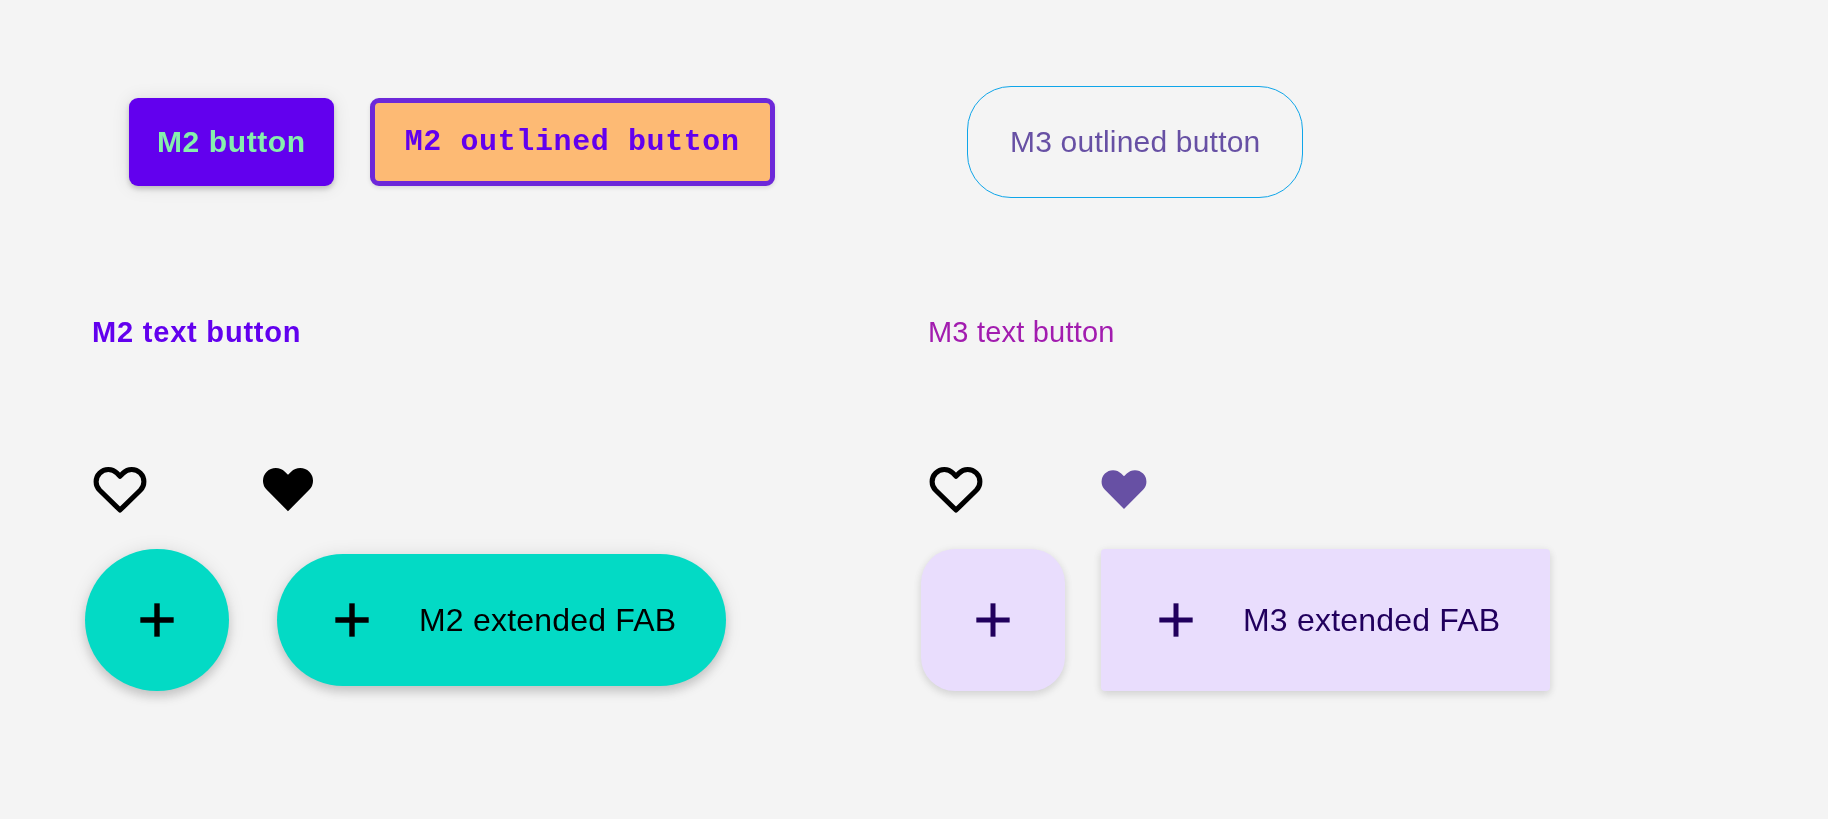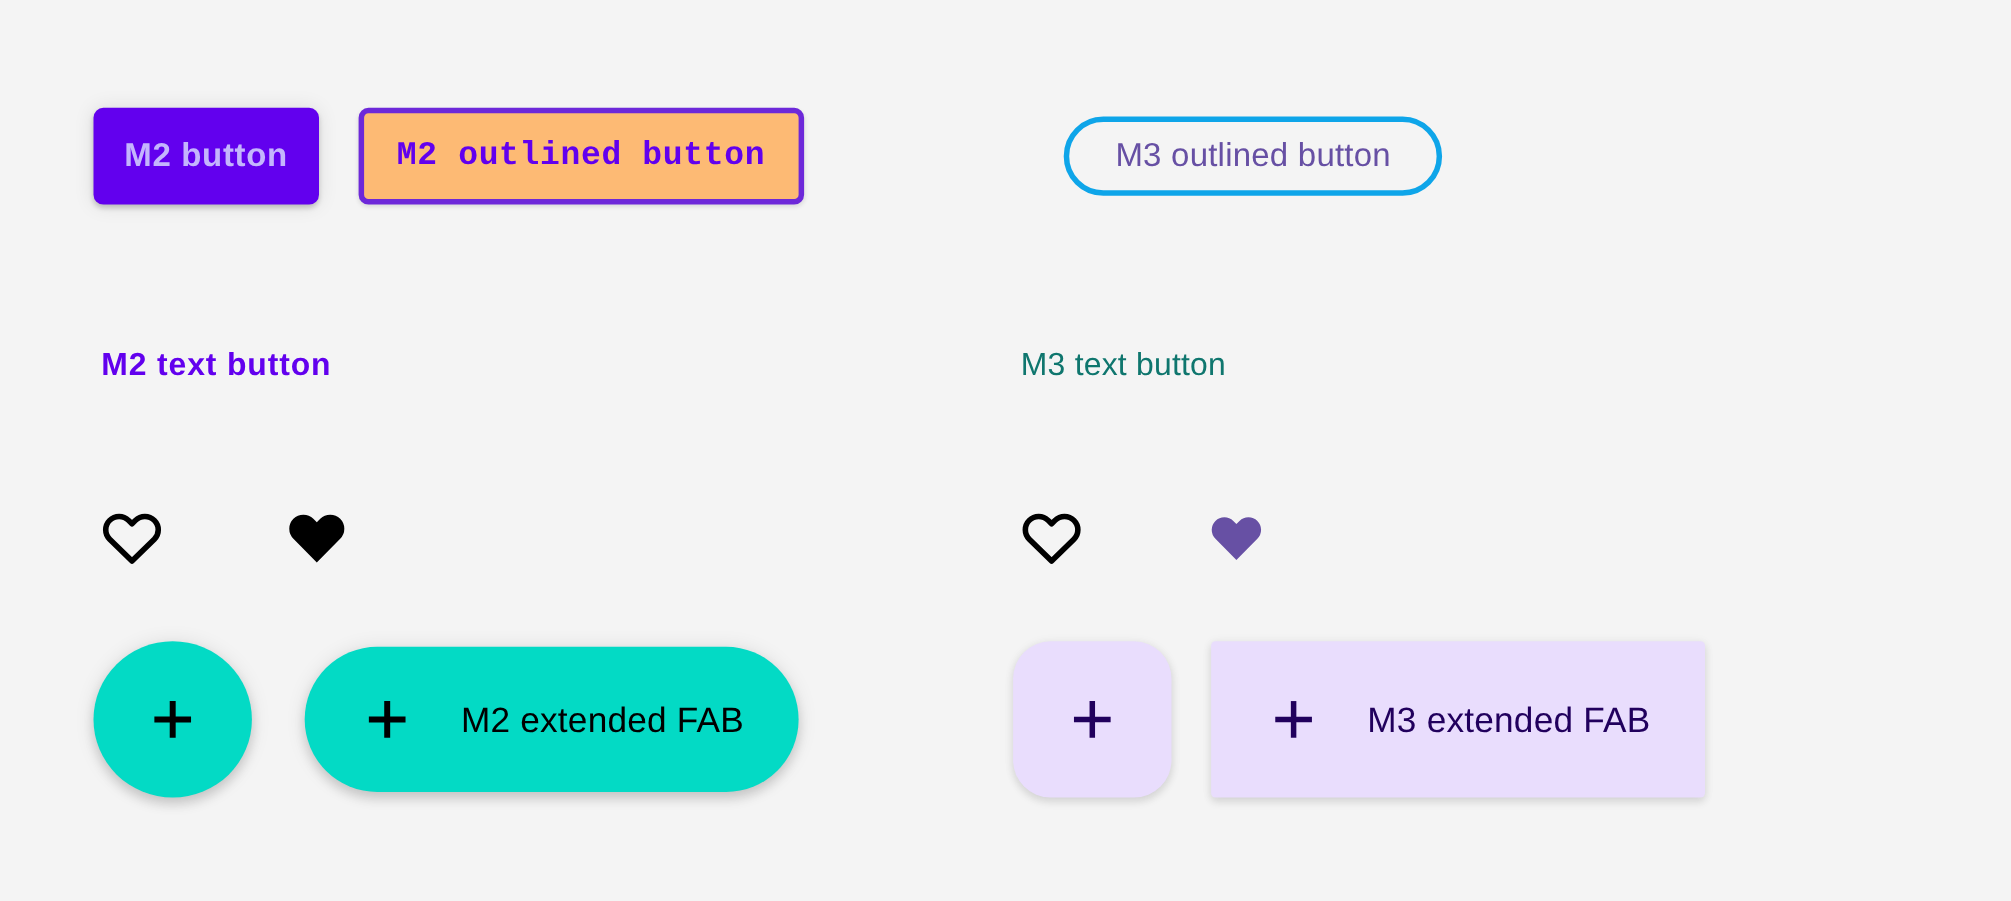--- a/index.html
+++ b/index.html
@@ -30,43 +30,44 @@
 
   
   .row {
     position: absolute;
     display: flex;
     align-items: center;
   }
   .row-buttons  { top: 98px;  height: 88px; }
   .row-text     { top: 304px; height: 56px; }
   .row-hearts   { top: 455px; height: 70px; }
-  .row-fabs     { top: 583px; height: 142px; }
+  .row-fabs     { top: 549px; height: 142px; }
 
   .col-m2 .row { left: 85px; }
   .col-m3 .row { left: 7px; }
 
   
   .m2-button {
     height: 88px;
     box-sizing: border-box;
     background: #6200ee;
-    color: #c4b5fd;
+    color: #86efac;
     border: none;
     border-radius: 9px;
     font-family: "Liberation Sans", sans-serif;
     font-size: 30px;
     font-weight: bold;
     letter-spacing: 0.6px;
     padding: 0 28px;
     display: flex;
     align-items: center;
     justify-content: center;
     box-shadow: 0 3px 5px rgba(0,0,0,0.18), 0 1px 18px rgba(0,0,0,0.10);
     cursor: pointer;
+    margin-left: 44px;
   }
 
   
   .m2-outlined {
     height: 88px;
     margin-left: 36px;
     box-sizing: border-box;
     background: #fdba74;
     color: #6200ee;
     border: 5px solid #6d28d9;
@@ -97,26 +98,26 @@
     letter-spacing: 0.2px;
     padding: 0 38px;
     display: flex;
     align-items: center;
     justify-content: center;
     cursor: pointer;
   }
 
   
   .m3-outlined {
-    height: 72px;
+    height: 112px;
     margin-left: 46px;
     box-sizing: border-box;
     background: transparent;
     color: #6750a4;
-    border: 5px solid #0ea5e9;
+    border: 1px solid #0ea5e9;
     border-radius: 44px;
     font-family: "Liberation Sans", sans-serif;
     font-size: 30px;
     font-weight: normal;
     letter-spacing: 0.2px;
     padding: 0 42px;
     display: flex;
     align-items: center;
     justify-content: center;
     cursor: pointer;
@@ -130,21 +131,21 @@
     font-family: "Liberation Sans", sans-serif;
     font-size: 29px;
     font-weight: bold;
     letter-spacing: 0.8px;
     padding: 0 7px;
     cursor: pointer;
   }
   .m3-text {
     background: transparent;
     border: none;
-    color: #0f766e;
+    color: #a21caf;
     font-family: "Liberation Sans", sans-serif;
     font-size: 29px;
     font-weight: normal;
     letter-spacing: 0.2px;
     padding: 0 7px;
     cursor: pointer;
   }
 
   
   .icon-btn {

